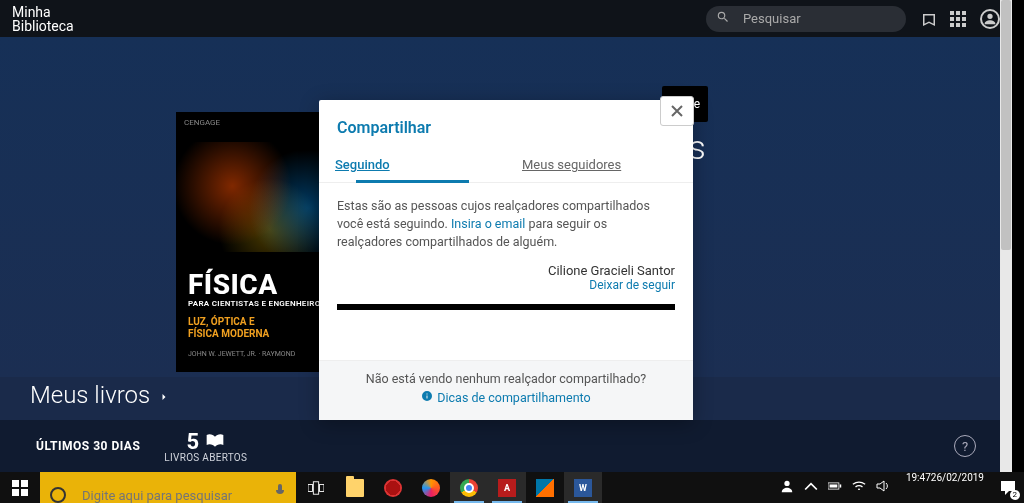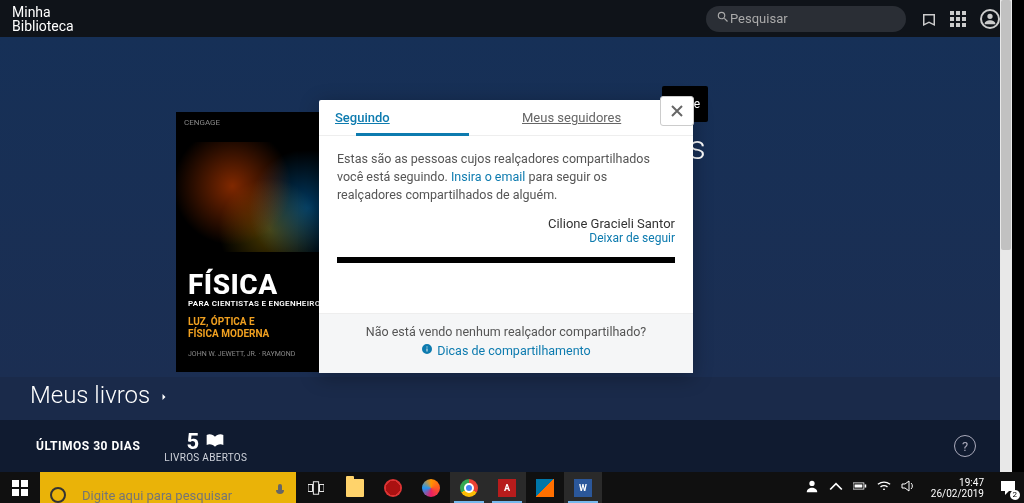--- a/index.html
+++ b/index.html
@@ -6,21 +6,21 @@
 html, body { width: 1024px; height: 503px; overflow: hidden; background: #000; }
 
 .app { position: relative; width: 1012px; height: 472px; background: #1a2a4a; overflow: hidden; }
 
 
 .header { display: flex; align-items: center; height: 37px; background: #0f1319; padding: 12px 12px; }
 .logo { color: #fff; font-size: 14px; line-height: 14px; }
 .logo .l1 { display:block; font-weight: 400; }
 .logo .l2 { display:block; font-weight: 400; }
 .header-spacer { flex: 1; }
-.search-box { display: flex; align-items: center; background: #2a2e35; border-radius: 16px; height: 26px; width: 200px; padding: 0 10px; gap: 0; }
+.search-box { display: flex; align-items: center; background: #2a2e35; border-radius: 16px; height: 26px; width: 200px; padding: 0 10px; gap: 13px; }
 .search-box svg { fill: #aaa; width: 14px; height: 14px; }
 .search-box input { background: transparent; border: none; outline: none; color: #ccc; font-size: 13px; width: 100%; }
 .search-box input::placeholder { color: #aaa; }
 .header-icons { display: flex; align-items: center; gap: 14px; margin-left: 14px; }
 .header-icons .hicon svg { fill: #ccc; width: 18px; height: 18px; display: block; }
 .header-icons .hicon.grid { display: grid; grid-template-columns: repeat(3, 4px); grid-template-rows: repeat(3, 4px); gap: 2px; }
 .header-icons .hicon.grid span { background: #ccc; width: 4px; height: 4px; }
 .avatar-circle { width: 20px; height: 20px; border: 2px solid #ccc; border-radius: 50%; display: flex; align-items: center; justify-content: center; }
 .avatar-circle svg { fill: #ccc; width: 10px; height: 10px; }
 
@@ -89,21 +89,21 @@
 .tb-search input { border: none; outline: none; font-size: 13px; color: #555; flex: 1; background: transparent; }
 .tb-search .mic svg { fill: #666; width: 12px; height: 16px; }
 .tb-icons { display: flex; }
 .tb-app { width: 38px; display: flex; align-items: center; justify-content: center; position: relative; cursor: pointer; }
 .tb-app.active { background: #2a2a2a; }
 .tb-app.active::after { content: ''; position: absolute; bottom: 0; left: 4px; right: 4px; height: 2px; background: #76b9ed; }
 .tb-app svg, .tb-app .ico { width: 18px; height: 18px; }
 .tb-spacer { flex: 1; }
 .tb-tray { display: flex; align-items: center; gap: 10px; padding: 0 8px; color: #fff; }
 .tb-tray svg { fill: #fff; width: 14px; height: 14px; }
-.tb-clock { color: #fff; font-size: 10px; line-height: 11px; text-align: right; padding: 0 8px; display: flex; flex-direction: column; justify-content: center; }
+.tb-clock { color: #fff; font-size: 10px; line-height: 11px; text-align: right; padding: 0 8px; display: flex; flex-direction: row; justify-content: center; }
 .tb-notif { width: 32px; display: flex; align-items: center; justify-content: center; position: relative; cursor: pointer; }
 .tb-notif svg { fill: #fff; width: 16px; height: 16px; }
 .tb-notif .badge { position: absolute; bottom: 3px; right: 4px; background: #fff; color: #000; font-size: 8px; border-radius: 6px; padding: 0 3px; line-height: 10px; }
 
 
 .ico-folder { width:18px; height:14px; background:#ffd36b; border-radius:1px; position:relative; }
 .ico-folder::before { content:''; position:absolute; top:-3px; left:0; width:8px; height:4px; background:#ffd36b; border-radius:1px 1px 0 0; }
 .ico-opera { width:16px; height:16px; border-radius:50%; background: radial-gradient(circle, #a11 55%, #d33 56%); }
 .ico-firefox { width:16px; height:16px; border-radius:50%; background: conic-gradient(#ff9500, #ff5722, #e91e63, #2196f3, #ff9500); }
 .ico-chrome { width:16px; height:16px; border-radius:50%; background: conic-gradient(#ea4335 0 120deg, #fbbc05 120deg 240deg, #34a853 240deg 360deg); position:relative; }
@@ -176,20 +176,23 @@
   </div>
 
   <div class="modal-tooltip">Close</div>
   <div class="modal-close-btn">
     <svg viewBox="0 0 12 12">
         <path d="M1 1l10 10M11 1L1 11"></path>
       </svg>
   </div>
 
   <div class="modal">
+    <div class="modal-head">
+      <h3>Compartilhar</h3>
+    </div>
     <div class="modal-tabs">
       <div class="modal-tab active">Seguindo</div>
       <div class="modal-tab">Meus seguidores</div>
     </div>
     <div class="modal-body">
       <p>
         <span>Estas são as pessoas cujos realçadores compartilhados você está seguindo.</span>
         <a href="#">Insira o email</a>
         <span> para seguir os realçadores compartilhados de alguém.</span>
       </p>

